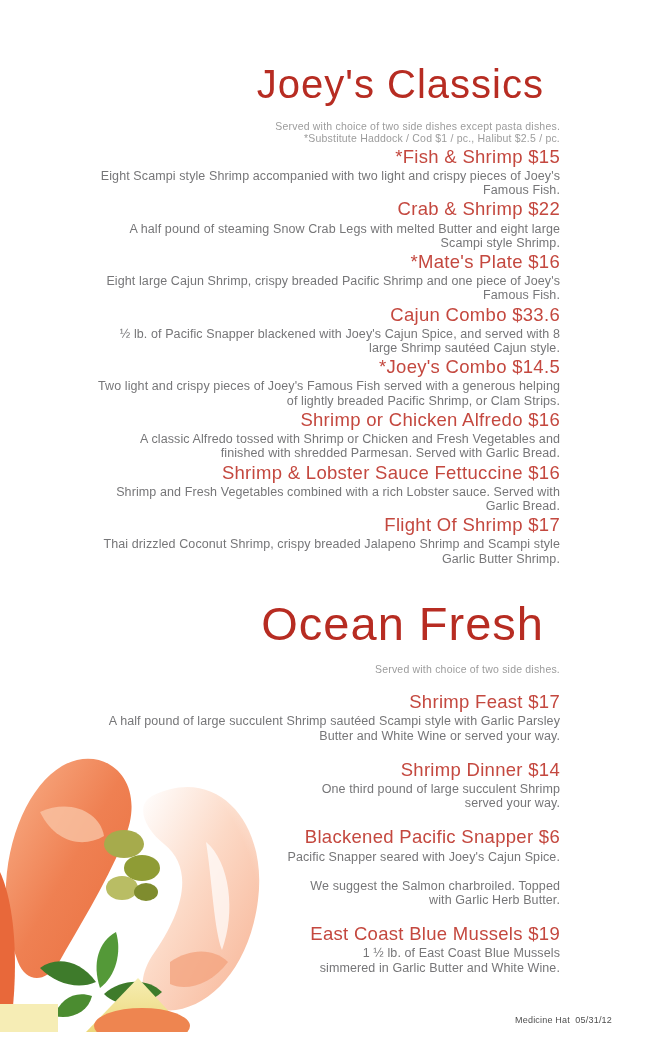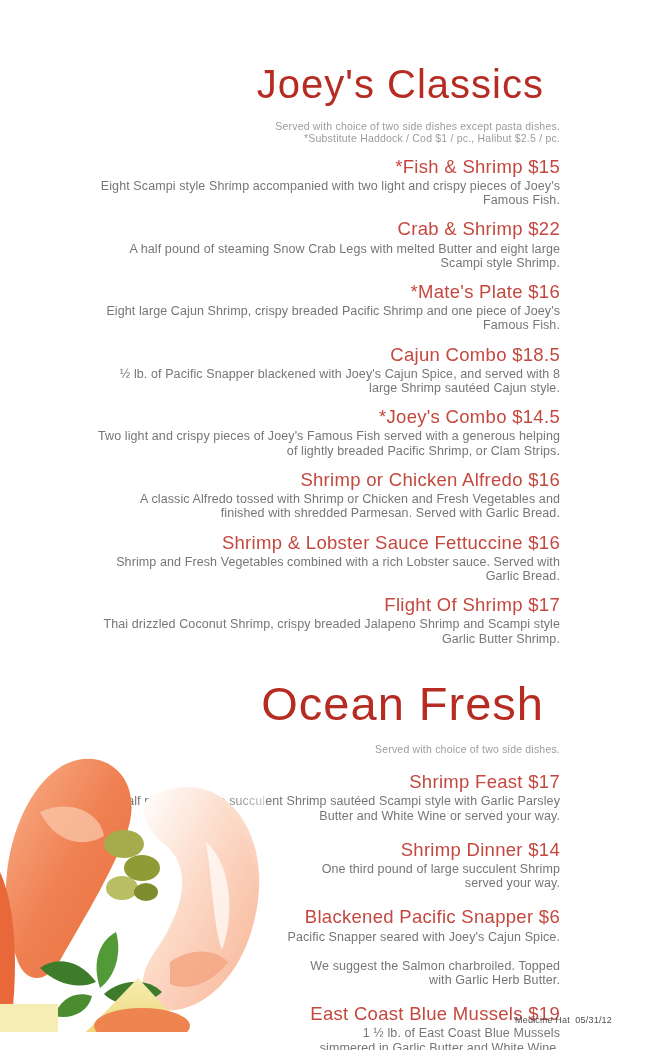--- a/index.html
+++ b/index.html
@@ -12,21 +12,21 @@
   }
   .section{margin:0;padding:0;}
   .section-classics{margin-top:64px;}
   .section-ocean{margin-top:34px;}
   .section-title{
     margin:16px;font-weight:400;color:#b72c22;letter-spacing:1px;line-height:1.0;
   }
   .section-classics .section-title{font-size:40px;}
   .section-ocean .section-title{font-size:47px;}
   .notes{margin-top:5px;color:#9c9c9c;font-size:10.5px;line-height:1.18;letter-spacing:.2px;}
-  .item{margin-top:10px;}
+  .item{}
   .section-ocean .item{margin-top:15px;}
   .item-name{
     margin:0 0 0 auto;font-weight:400;font-size:18.5px;line-height:1.25;
     color:#c4483f;letter-spacing:.3px;
   }
   .item-desc{
     margin:1px 0 0 auto;color:#767678;font-size:12.5px;line-height:1.14;letter-spacing:.1px;text-align:right;
   }
   .w270{max-width:272px;}
   .w245{max-width:248px;}
@@ -59,21 +59,21 @@
       <h2 class="item-name">Crab &amp; Shrimp $22</h2>
       <p class="item-desc">A half pound of steaming Snow Crab Legs with melted Butter and eight large Scampi style Shrimp.</p>
     </div>
 
     <div class="item">
       <h2 class="item-name">*Mate's Plate $16</h2>
       <p class="item-desc">Eight large Cajun Shrimp, crispy breaded Pacific Shrimp and one piece of Joey's Famous Fish.</p>
     </div>
 
     <div class="item">
-      <h2 class="item-name">Cajun Combo $18.5</h2>
+      <h2 class="item-name">Cajun Combo $33.6</h2>
       <p class="item-desc">½ lb. of Pacific Snapper blackened with Joey's Cajun Spice, and served with 8 large Shrimp sautéed Cajun style.</p>
     </div>
 
     <div class="item">
       <h2 class="item-name">*Joey's Combo $14.5</h2>
       <p class="item-desc">Two light and crispy pieces of Joey's Famous Fish served with a generous helping of lightly breaded Pacific Shrimp, or Clam Strips.</p>
     </div>
 
     <div class="item">
       <h2 class="item-name">Shrimp or Chicken Alfredo $16</h2>

